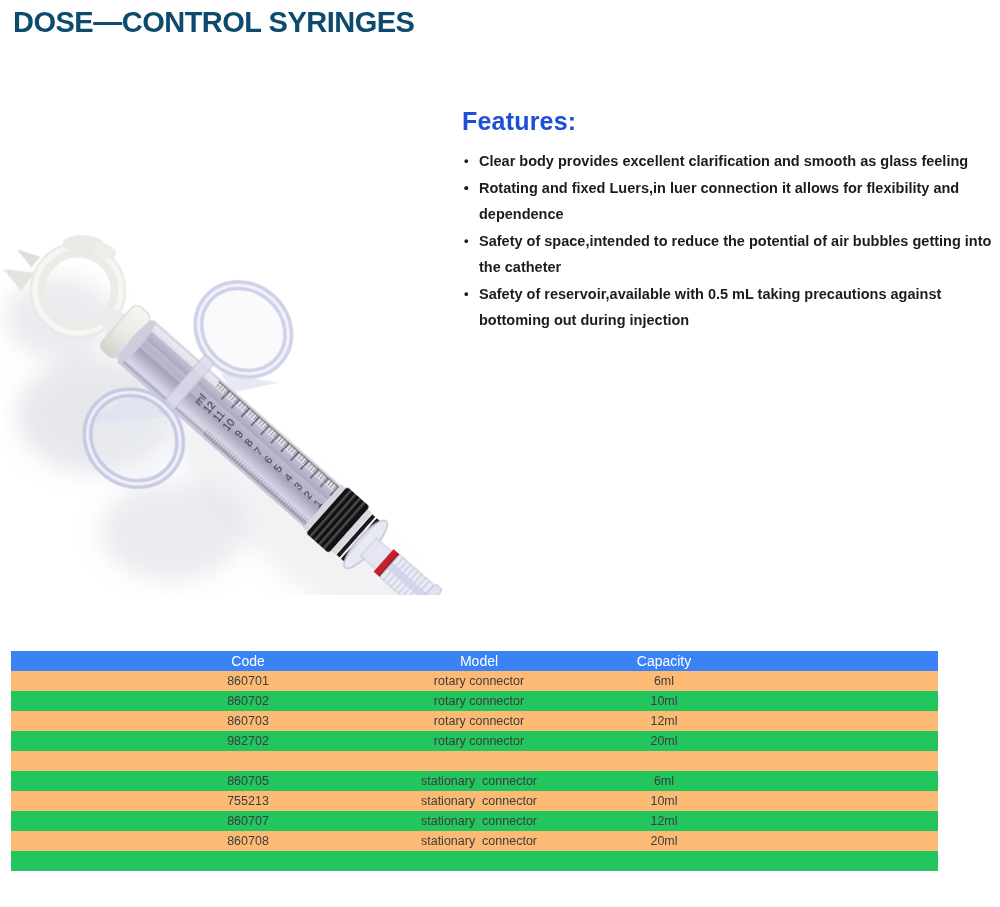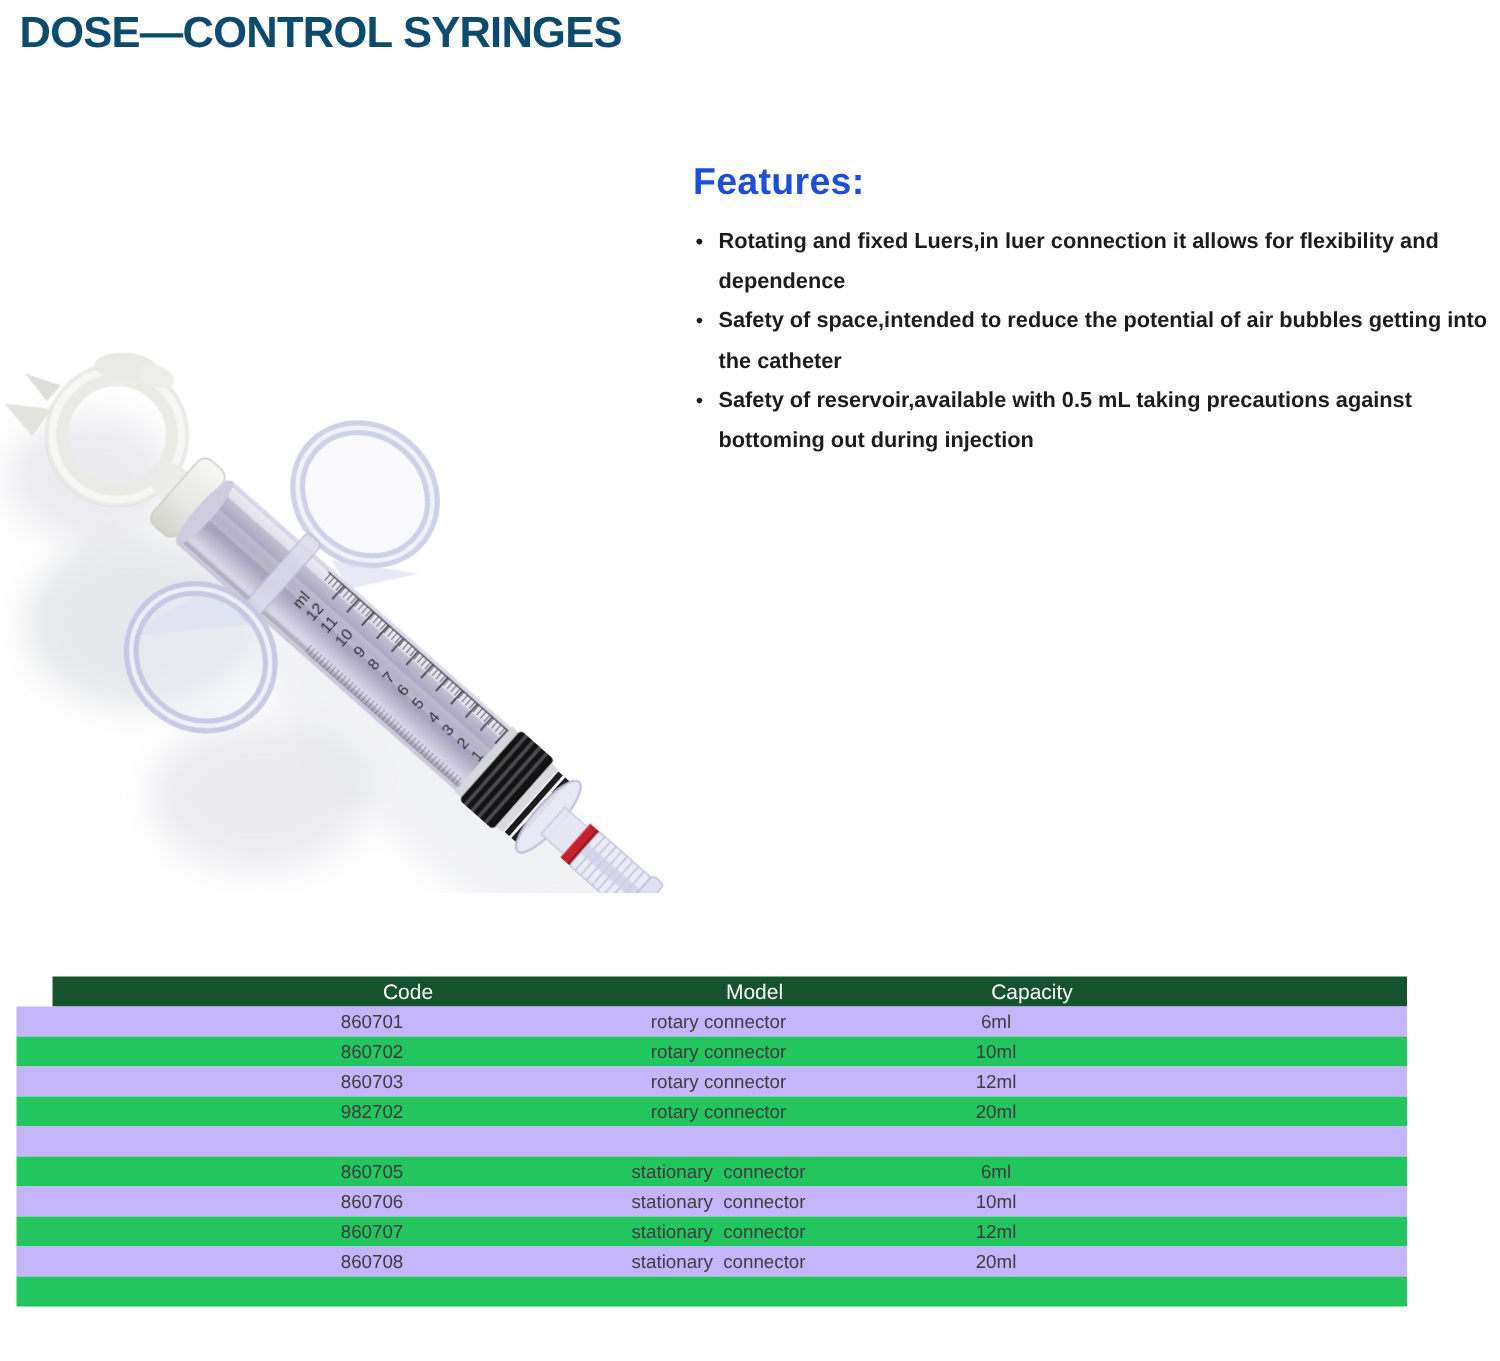--- a/index.html
+++ b/index.html
@@ -22,22 +22,22 @@
   .features-heading { margin:0 0 12px 0; font-size:25px; font-weight:700; color:#1d4ed8; letter-spacing:0.2px; }
   .features-list { margin:0; padding:0; list-style:none; }
   .features-list li {
     position:relative; padding-left:17px;
     font-size:14.5px; font-weight:600; color:#1c1c1c; line-height:26.5px;
   }
   .bullet { position:absolute; left:2px; top:0; font-size:13px; color:#1c1c1c; }
 
   
   .spec-table { position:absolute; left:11px; top:651px; width:927px; font-size:12.5px; color:#3d3d3d; }
-  .trow { position:relative; height:20px; background:#c4b5fd; }
-  .trow.head { background:#14532d; color:#ffffff; font-size:14px;margin-left:24px; }
+  .trow { position:relative; height:20px; background:#fdba74; }
+  .trow.head { background:#3b82f6; color:#ffffff; font-size:14px; }
   .trow.alt  { background:#22c55e; }
   .trow .c {
     position:absolute; top:50%; transform:translate(-50%,-50%); white-space:pre;
   }
   .c.c1 { left:237px; } .c.c2 { left:468px; } .c.c3 { left:653px; }
 
   svg text.scale-num { font-family:"Liberation Sans", sans-serif; font-size:10.5px; fill:#2e2e3a; }
 </style>
 </head>
 <body>
@@ -155,21 +155,21 @@
         <rect x="462" y="-17" width="10" height="34" rx="3" fill="#dfe1ef" stroke="#bdbfd9" stroke-width="1"></rect>
         <rect x="472" y="-6" width="6" height="12" rx="2" fill="#d6d8ea"></rect>
       </g>
     </g>
   </svg>
 </div>
 
 <section class="features">
   <h2 class="features-heading">Features:</h2>
   <ul class="features-list">
-    <li><span class="bullet">•</span></li>
+    <li><span class="bullet">•</span><span>Clear body provides excellent clarification and smooth as glass feeling</span></li>
     <li><span class="bullet">•</span></li>
     <li><span class="bullet">•</span><span>Rotating and fixed Luers,in luer connection it allows for flexibility and dependence</span></li>
     <li><span class="bullet">•</span><span>Safety of space,intended to reduce the potential of air bubbles getting into the catheter</span></li>
     <li><span class="bullet">•</span><span>Safety of reservoir,available with 0.5 mL taking precautions against bottoming out during injection</span></li>
   </ul>
 </section>
 
 <div class="spec-table">
   <div class="trow head">
     <span class="c c1">Code</span>
@@ -199,21 +199,21 @@
   </div>
 
   <div class="trow"></div>
 
   <div class="trow alt">
     <span class="c c1">860705</span>
     <span class="c c2">stationary  connector</span>
     <span class="c c3">6ml</span>
   </div>
   <div class="trow">
-    <span class="c c1">860706</span>
+    <span class="c c1">755213</span>
     <span class="c c2">stationary  connector</span>
     <span class="c c3">10ml</span>
   </div>
   <div class="trow alt">
     <span class="c c1">860707</span>
     <span class="c c2">stationary  connector</span>
     <span class="c c3">12ml</span>
   </div>
   <div class="trow">
     <span class="c c1">860708</span>

